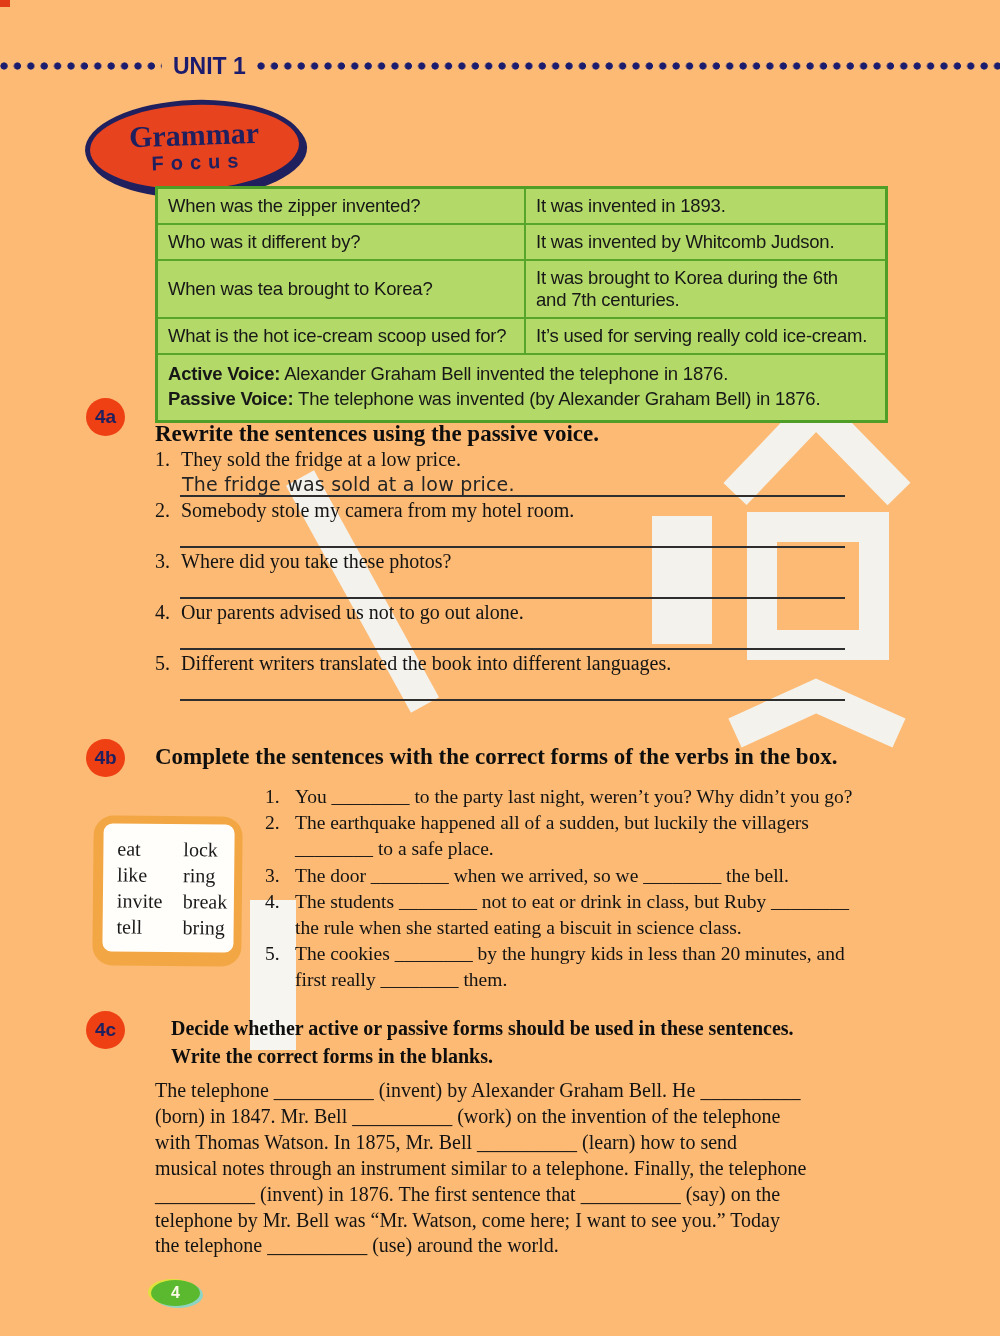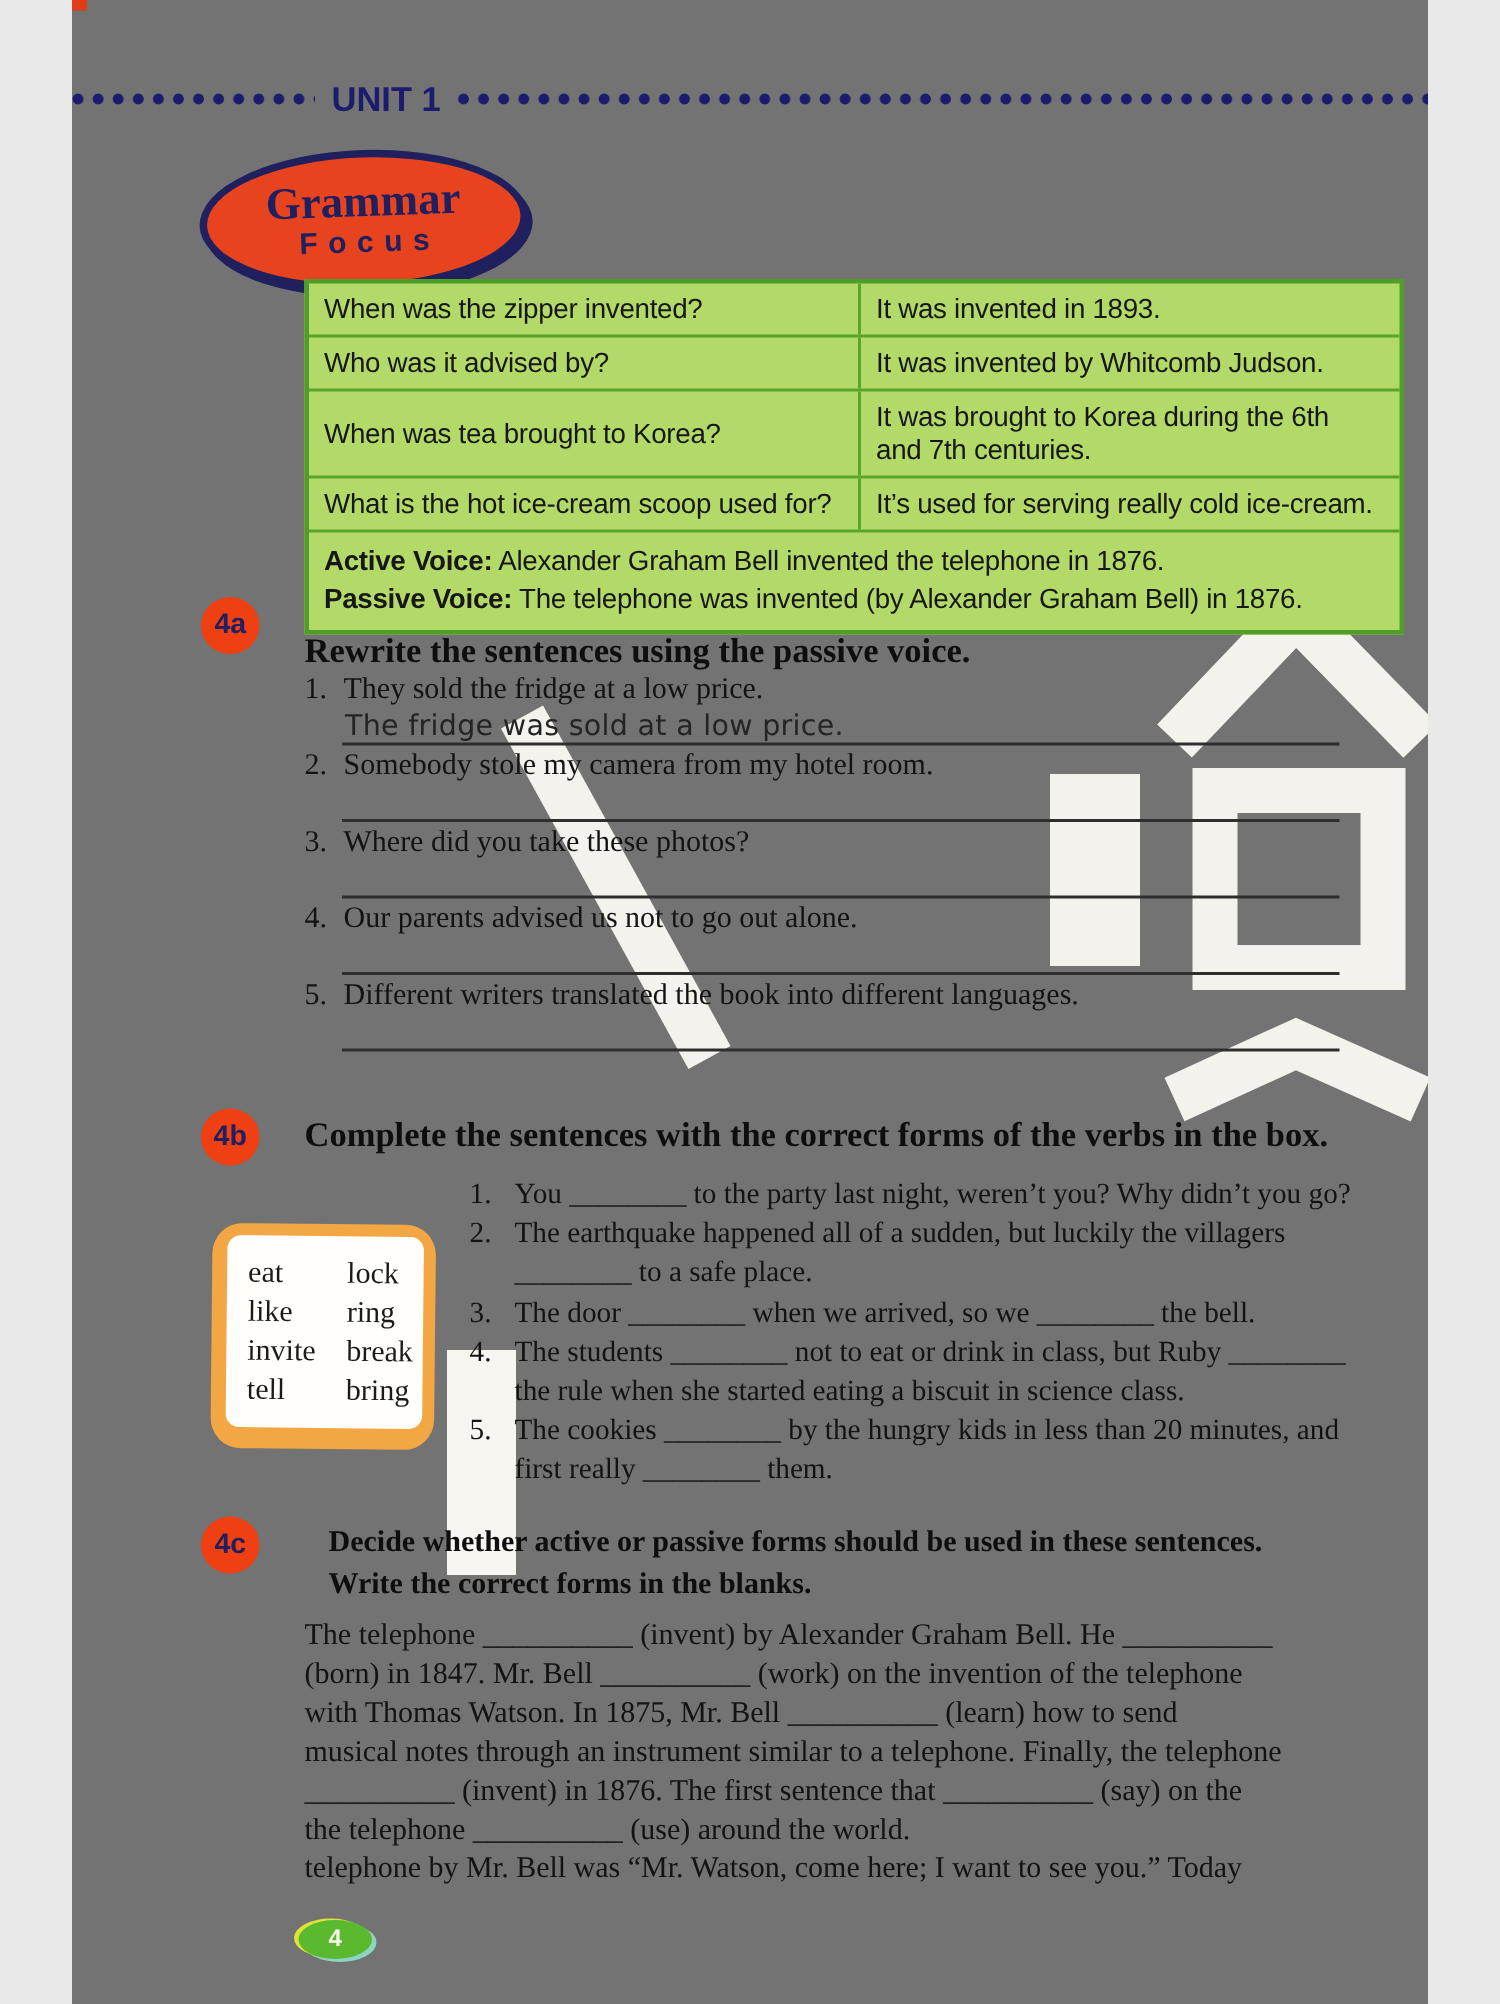--- a/index.html
+++ b/index.html
@@ -1,16 +1,16 @@
 <!DOCTYPE html>
 <html><head>
 <meta charset="utf-8">
 <style>
   html,body{margin:0;padding:0;background:#e9e9e9;}
-  .page{position:relative;width:904px;height:1336px;margin:0 auto;background:#737373;overflow:hidden;
+  .page{position:relative;width:1000px;height:1336px;margin:0 auto;background:#fdba74;overflow:hidden;
         font-family:"Liberation Serif",serif;color:#131313;}
 
   
   .corner-mark{position:absolute;left:0;top:0;width:10px;height:7px;background:#e23b17;}
 
   
   .watermark{position:absolute;left:0;top:0;}
 
   
   .dot-rule{position:absolute;left:0;top:56px;width:100%;height:20px;display:flex;align-items:center;}
@@ -117,21 +117,21 @@
         <div class="g-row">
           <div class="g-cell q">
             <span class="cell-line">When was the zipper invented?</span>
           </div>
           <div class="g-cell a">
             <div class="cell-line">It was invented in 1893.</div>
           </div>
         </div>
         <div class="g-row">
           <div class="g-cell q">
-            <span class="cell-line">Who was it advised by?</span>
+            <span class="cell-line">Who was it different by?</span>
           </div>
           <div class="g-cell a">
             <div class="cell-line">It was invented by Whitcomb Judson.</div>
           </div>
         </div>
         <div class="g-row">
           <div class="g-cell q">
             <span class="cell-line">When was tea brought to Korea?</span>
           </div>
           <div class="g-cell a">
@@ -210,21 +210,21 @@
   <div id="title-4c">
     <div class="t-line">Decide whether active or passive forms should be used in these sentences.</div>
     <div class="t-line">Write the correct forms in the blanks.</div>
   </div>
   <div id="ex4c-lines">
       <div class="c-line">The telephone __________ (invent) by Alexander Graham Bell. He __________</div>
       <div class="c-line">(born) in 1847. Mr. Bell __________ (work) on the invention of the telephone</div>
       <div class="c-line">with Thomas Watson. In 1875, Mr. Bell __________ (learn) how to send</div>
       <div class="c-line">musical notes through an instrument similar to a telephone. Finally, the telephone</div>
       <div class="c-line">__________ (invent) in 1876. The first sentence that __________ (say) on the</div>
+      <div class="c-line">telephone by Mr. Bell was “Mr. Watson, come here; I want to see you.” Today</div>
       <div class="c-line">the telephone __________ (use) around the world.</div>
-      <div class="c-line">telephone by Mr. Bell was “Mr. Watson, come here; I want to see you.” Today</div>
     </div>
 
   <div class="page-num">
     <span>4</span>
   </div>
 
 </div>
 
 </body></html>

